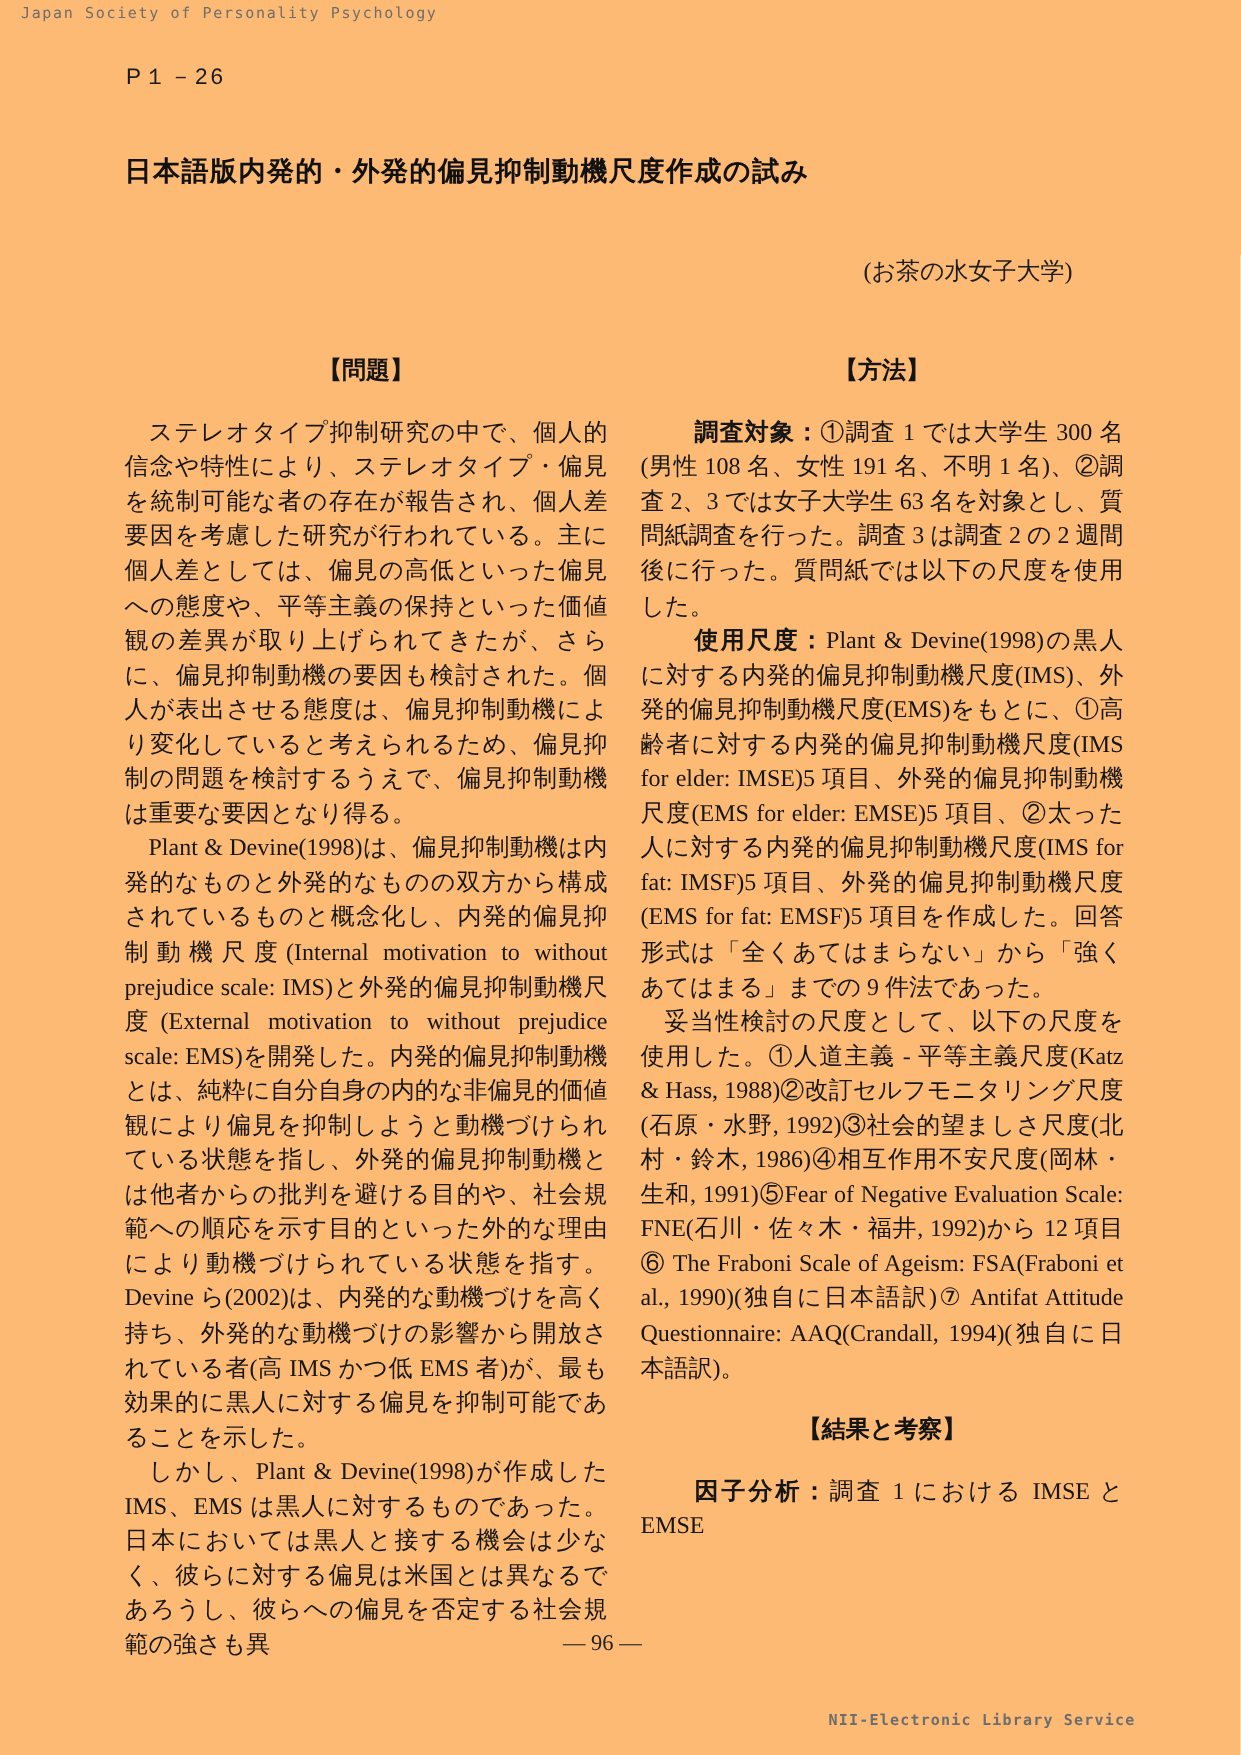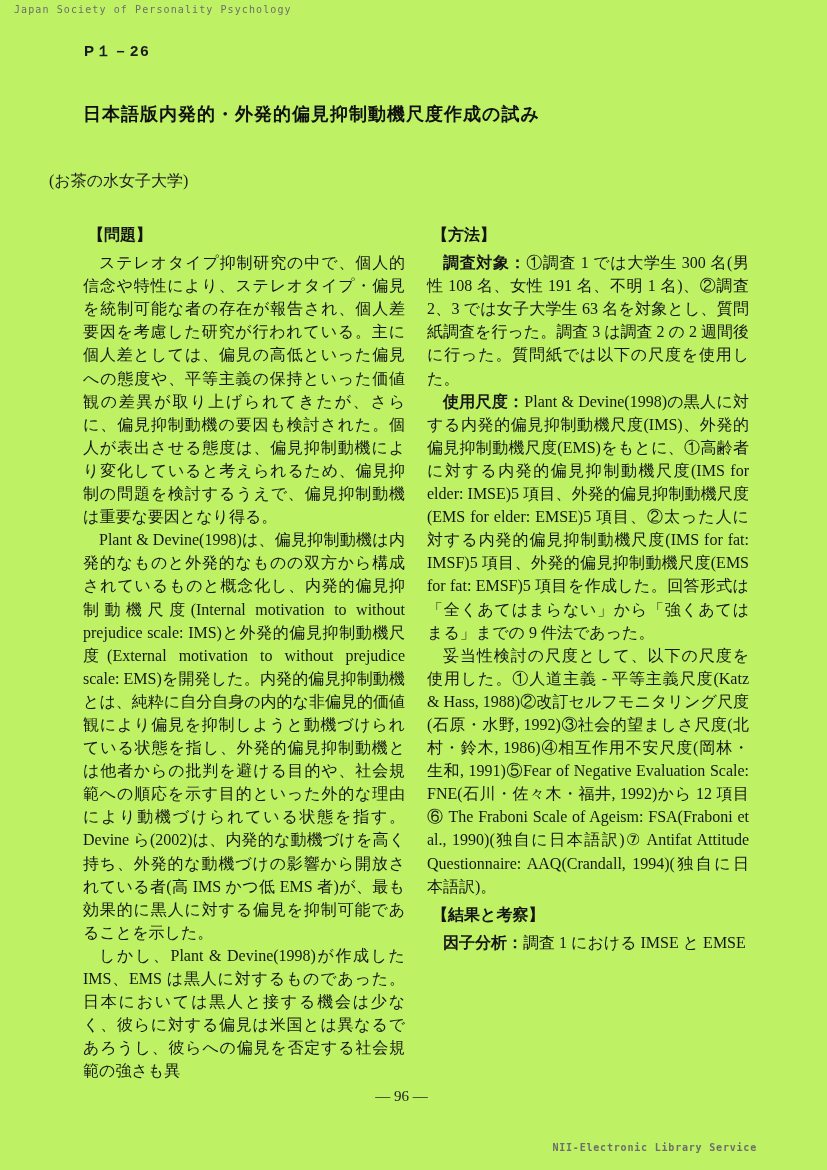--- a/index.html
+++ b/index.html
@@ -4,40 +4,40 @@
 <style>
   html, body {
     margin: 0;
     padding: 0;
     background: #ffffff;
   }
   .page {
     position: relative;
     width: 827px;
     height: 1170px;
-    background: #bef264;
+    background: #fdba74;
     overflow: hidden;
     font-family: "Liberation Serif", "DejaVu Serif", serif;
     color: #1a1a1a;
   }
   .lib-header {
     position: absolute;
     top: 4px;
     left: 14px;
     font-family: "DejaVu Sans Mono", "Liberation Mono", monospace;
     font-size: 10px;
     letter-spacing: 1.1px;
     color: #6d6d6d;
   }
   .session-code {
     position: absolute;
     top: 42px;
     left: 84px;
     font-family: "Liberation Sans", "DejaVu Sans", sans-serif;
-    font-weight: 700;
+    font-weight: 400;
     font-size: 15px;
     letter-spacing: 2px;
     color: #1a1a1a;
   }
   .paper-title {
     position: absolute;
     top: 102px;
     left: 83px;
     width: 666px;
     margin: 0;
@@ -55,21 +55,21 @@
     text-align: center;
     transform: translateX(-34px);
     font-size: 16px;
     color: #1c1c1c;
   }
   .paper-affiliation {
     position: absolute;
     top: 171px;
     left: 83px;
     width: 666px;
-    text-align: left;
+    text-align: right;
     transform: translateX(-34px);
     font-size: 16px;
     color: #1c1c1c;
   }
   .columns {
     position: absolute;
     top: 218px;
     left: 83px;
     width: 666px;
     display: flex;
@@ -83,31 +83,32 @@
     margin: 0;
     font-size: 16px;
     line-height: 23.1px;
     text-align: justify;
     color: #161616;
   }
   .para.indent {
     text-indent: 16px;
   }
   .section-heading {
-    margin: 5px;
+    margin: 18px;
     font-size: 16px;
     line-height: 23.1px;
-    text-align: left;
+    text-align: center;
     font-weight: 700;
     font-family: "Liberation Sans", "DejaVu Sans", sans-serif;
     color: #141414;
   }
   .lead {
     font-weight: 700;
     font-family: "Liberation Sans", "DejaVu Sans", sans-serif;
+    margin-left: 20px;
   }
   .page-number {
     position: absolute;
     top: 1088px;
     left: 0;
     width: 827px;
     text-align: center;
     transform: translateX(-12px);
     font-size: 15px;
     color: #222;

